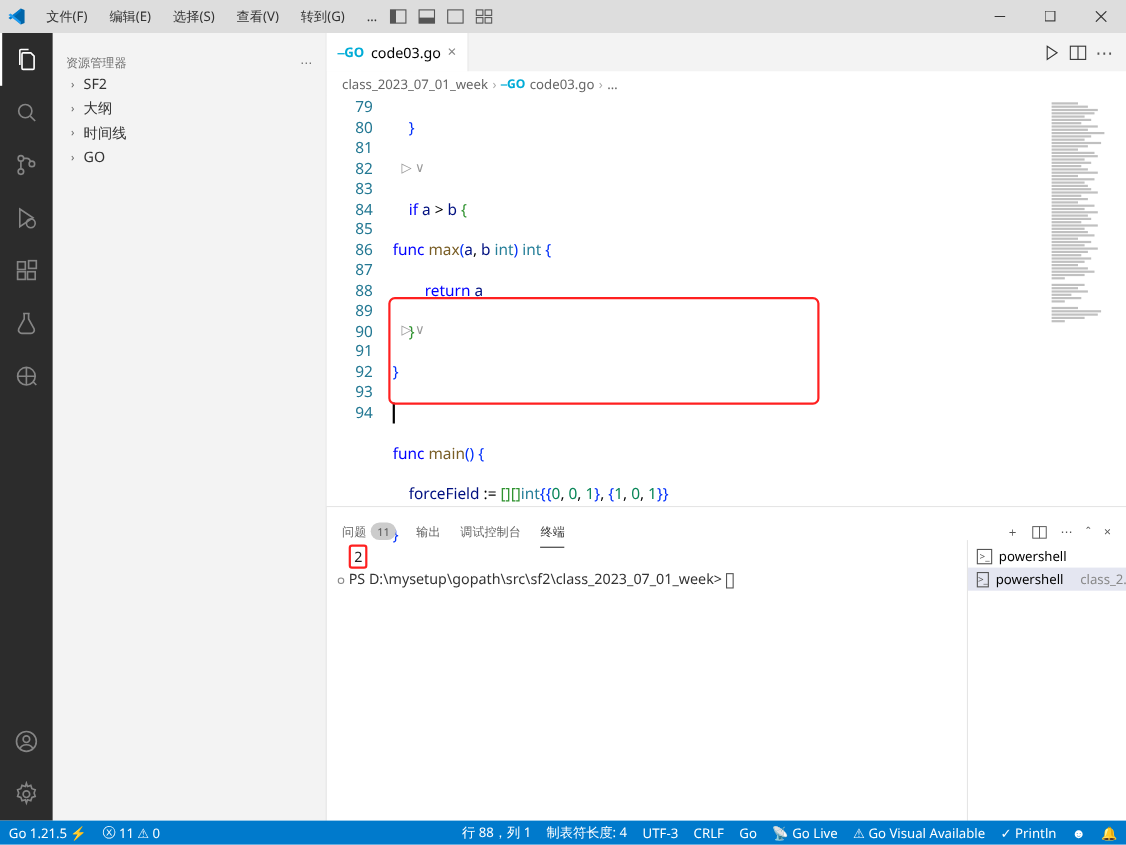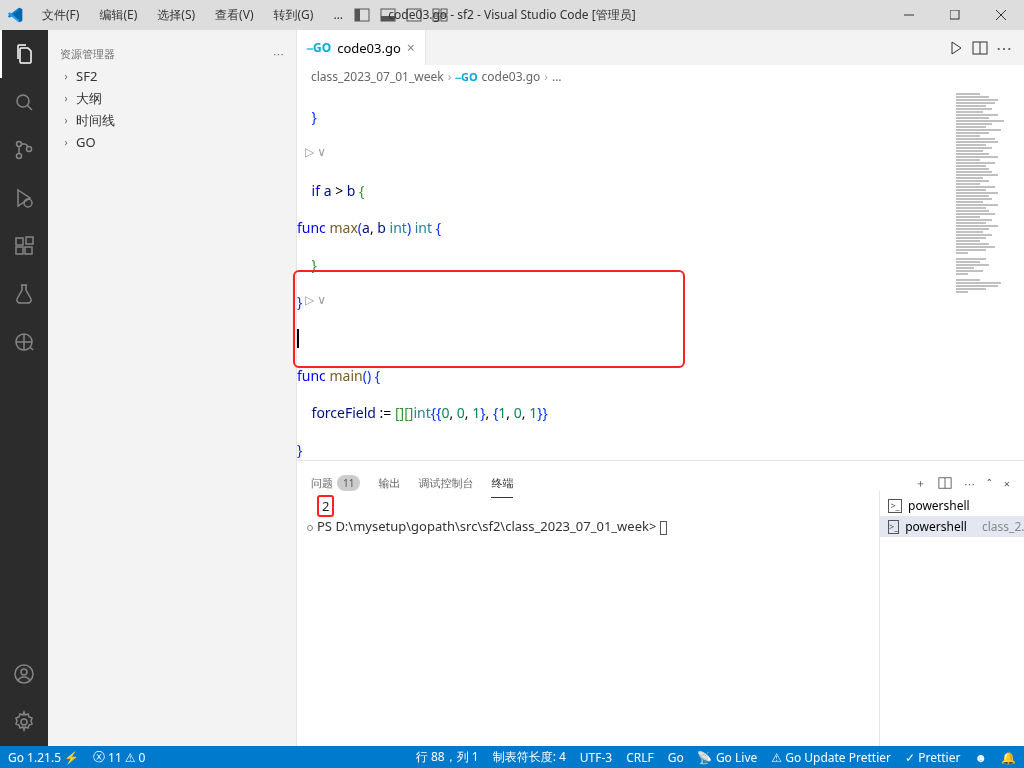--- a/index.html
+++ b/index.html
@@ -14,21 +14,21 @@
 .winctrl > div { width:46px; height:30px; display:flex; align-items:center; justify-content:center; }
 .layoutbtns { display:flex; gap:4px; margin-right:8px; }
 .layoutbtns > div { width:22px; height:22px; display:flex; align-items:center; justify-content:center; }
 .main-row { flex:1; display:flex; min-height:0; }
 .activitybar { width:48px; background:#2c2c2c; display:flex; flex-direction:column; }
 .activitybar .abitem { width:48px; height:48px; display:flex; align-items:center; justify-content:center; color:#858585; position:relative; }
 .activitybar .abitem.active { color:#fff; }
 .activitybar .abitem.active::before { content:""; position:absolute; left:0; top:0; bottom:0; width:2px; background:#fff; }
 .activitybar .spacer { flex:1; }
 .sidebar { width:249px; background:#f3f3f3; border-right:1px solid #e5e5e5; display:flex; flex-direction:column; }
-.sidebar-header { height:35px; display:flex; align-items:flex-start; padding:16px 12px; font-size:11px; color:#6f6f6f; justify-content:space-between; }
+.sidebar-header { height:35px; display:flex; align-items:flex-end; padding:0 12px; font-size:11px; color:#6f6f6f; justify-content:space-between; }
 .sidebar-tree { font-size:13px; color:#333; }
 .tree-item { height:22px; display:flex; align-items:center; padding-left:12px; gap:4px; }
 .chev { width:12px; display:inline-block; text-align:center; color:#666; font-size:10px; }
 .editor-col { flex:1; display:flex; flex-direction:column; min-width:0; }
 .tabs { height:35px; background:#f3f3f3; display:flex; align-items:stretch; }
 .tab { display:flex; align-items:center; padding:0 10px; gap:6px; font-size:13px; background:#fff; border-right:1px solid #e5e5e5; }
 .tab .go-logo { color:#00acd7; font-weight:bold; font-size:12px; }
 .tab .close { color:#888; font-size:14px; }
 .tab-actions { margin-left:auto; display:flex; align-items:center; gap:8px; padding-right:12px; color:#555; }
 .breadcrumb { height:22px; display:flex; align-items:center; padding:0 14px; font-size:12px; color:#666; gap:4px; background:#fff; }
@@ -86,21 +86,20 @@
       </svg>
   </div>
   <div class="menubar">
     <div>文件(F)</div>
     <div>编辑(E)</div>
     <div>选择(S)</div>
     <div>查看(V)</div>
     <div>转到(G)</div>
     <div>…</div>
   </div>
-  <div class="title">code03.go - sf2 - Visual Studio Code [管理员]</div>
   <div class="layoutbtns">
     <div>
         <svg width="16" height="16" viewBox="0 0 16 16">
           <rect x="1" y="2" width="14" height="12" fill="none" stroke="#555"></rect>
           <rect x="1" y="2" width="5" height="12" fill="#555"></rect>
         </svg>
       </div>
     <div>
         <svg width="16" height="16" viewBox="0 0 16 16">
           <rect x="1" y="2" width="14" height="12" fill="none" stroke="#555"></rect>
@@ -254,25 +253,44 @@
     </div>
     <div class="breadcrumb">
       <span>class_2023_07_01_week</span>
         <span class="sep">›</span>
       <span class="go-logo" style="color:#00acd7;font-weight:bold;font-size:11px;">⎯GO</span>
       <span>code03.go</span>
         <span class="sep">›</span>
       <span>…</span>
     </div>
     <div class="editor-body">
+      <div class="gutter">
+        <div class="ln">79</div>
+          <div class="ln">80</div>
+          <div class="ln">81</div>
+          <div class="ln">82</div>
+          <div class="ln">83</div>
+          <div class="ln">84</div>
+          <div class="ln">85</div>
+          <div class="ln">86</div>
+          <div class="ln">87</div>
+          <div class="ln">88</div>
+          <div class="ln">89</div>
+          <div class="ln">90</div>
+          <div class="ln">91</div>
+          <div class="ln">92</div>
+          <div class="ln">93</div>
+          <div class="ln">94</div>
+      </div>
       <div class="code">
 <div>    <span class="br">}</span></div>
 <div> </div>
 <div>    <span class="kw">if</span> <span class="va">a</span> &gt; <span class="va">b</span> <span class="br2">{</span></div>
 <div><span class="kw">func</span> <span class="fn">max</span><span class="br">(</span><span class="va">a</span>, <span class="va">b</span> <span class="ty">int</span><span class="br">)</span> <span class="ty">int</span> <span class="br">{</span></div>
+<div>        <span class="kw">return</span> <span class="va">a</span></div>
 <div>    <span class="br2">}</span></div>
 <div><span class="br">}</span></div>
 <div><span style="border-left:2px solid #000;">&nbsp;</span></div>
 <div><span class="kw">func</span> <span class="fn">main</span><span class="br">()</span> <span class="br">{</span></div>
 <div>    <span class="va">forceField</span> := <span class="br2">[][]</span><span class="ty">int</span><span class="br">{{</span><span class="nu">0</span>, <span class="nu">0</span>, <span class="nu">1</span><span class="br">}</span>, <span class="br">{</span><span class="nu">1</span>, <span class="nu">0</span>, <span class="nu">1</span><span class="br">}}</span></div>
 <div><span class="br">}</span></div>
 <div> </div>
         <div class="codelens" style="left:8px; top:56px;">▷ ∨</div>
         <div class="codelens" style="left:8px; top:204px;">▷ ∨</div>
         <div class="box" style="left:-4px; top:183px; width:392px; height:98px;"></div>
@@ -389,18 +407,18 @@
 <div class="statusbar">
   <span><span>Go 1.21.5</span> ⚡</span>
   <span class="warn">ⓧ <span>11</span> ⚠ <span>0</span></span>
   <div class="right">
     <span>行 88，列 1</span>
     <span>制表符长度: 4</span>
     <span>UTF-3</span>
     <span>CRLF</span>
     <span>Go</span>
     <span>📡 <span>Go Live</span></span>
-    <span>⚠ <span>Go Update Prettier</span></span>
-    <span>✓ <span>Prettier</span></span>
+    <span>⚠ <span>Go Visual Available</span></span>
+    <span>✓ <span>Println</span></span>
     <span>☻</span>
     <span>🔔</span>
   </div>
 </div>
 
 </body></html>

